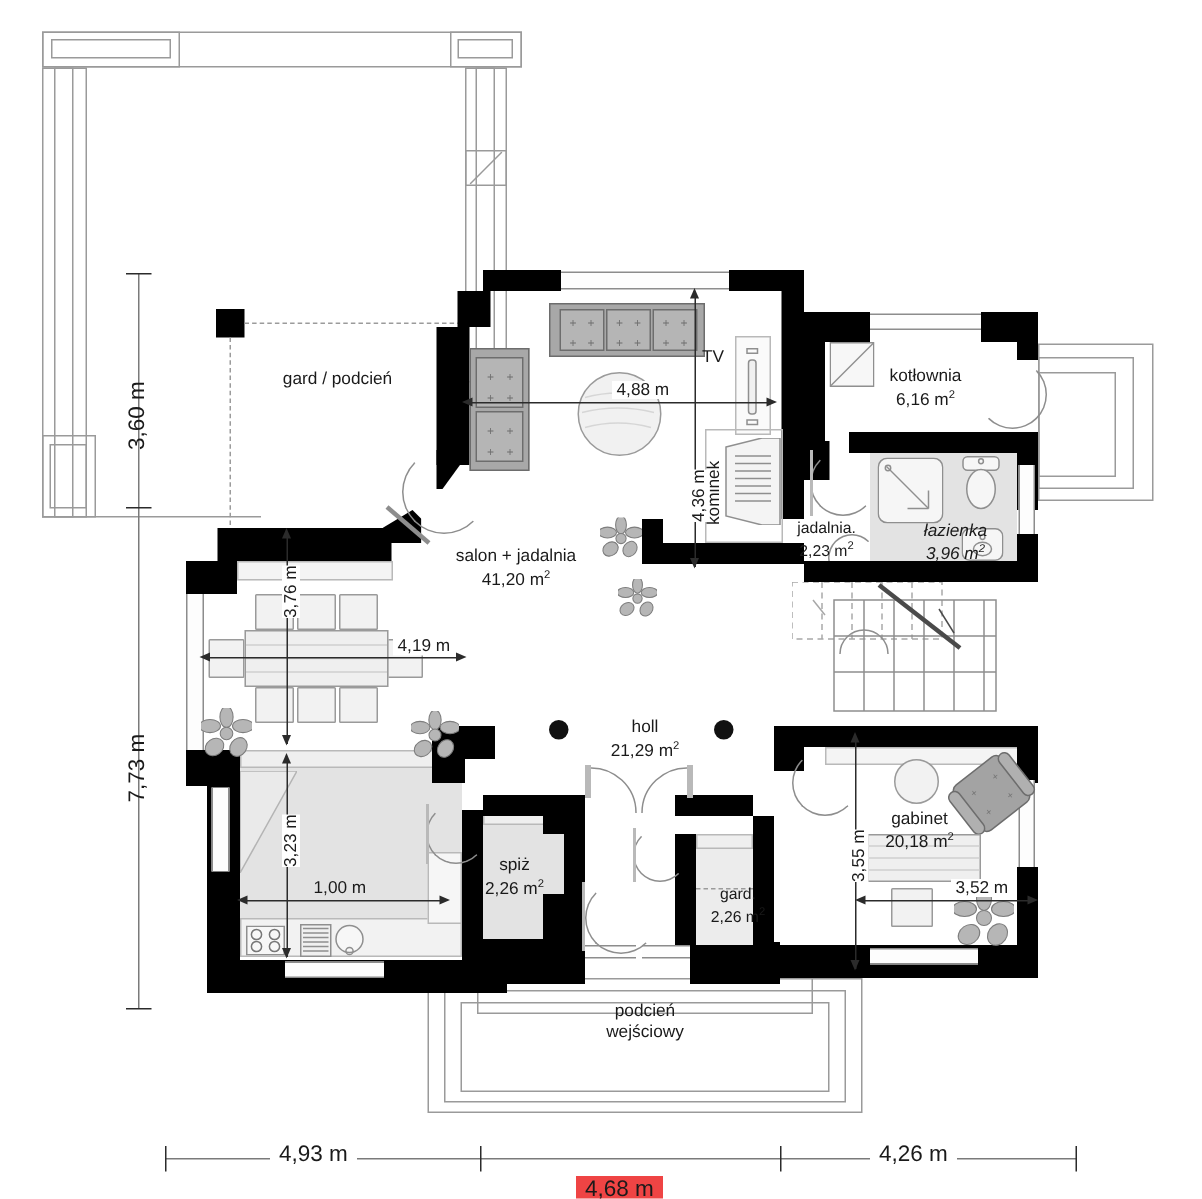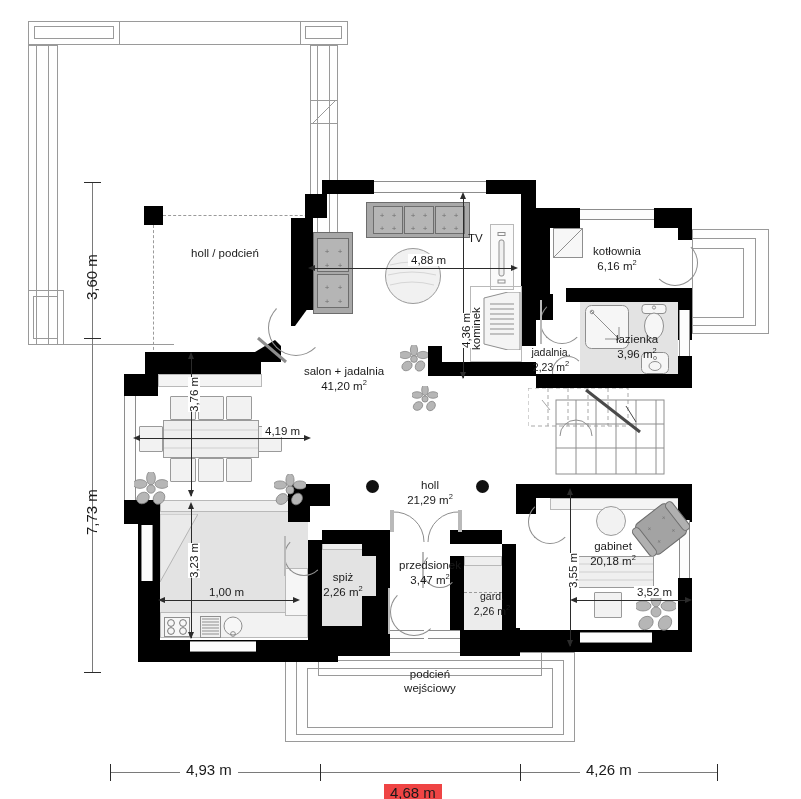--- a/index.html
+++ b/index.html
@@ -495,60 +495,56 @@
   <div class="dot" style="left:476px;top:480px;width:13px;height:13px;"></div>
 
   <div class="door-arc" style="left:268px;top:300px;width:56px;height:56px;"></div>
   <div class="abs" style="left:256px;top:336px;width:34px;height:30px;">
     <svg width="34" height="30">
         <line x1="2" y1="2" x2="30" y2="26" stroke="#8d8d8d" stroke-width="3"></line>
       </svg>
   </div>
 
   <div class="lbl" style="left:165px;top:246px;width:120px;">
-    <span>holl / podcień</span>
+    <span>gard / podcień</span>
   </div>
 
   <div class="lbl" style="left:284px;top:364px;width:120px;">
     <span>salon + jadalnia</span>
     <span class="area"><span>41,20</span>&nbsp;m<sup>2</sup></span>
   </div>
 
   <div class="lbl" style="left:390px;top:446px;width:80px;margin-top:32px;">
     <span>holl</span>
     <span class="area"><span>21,29</span>&nbsp;m<sup>2</sup></span>
   </div>
 
 
   <div class="lbl" style="left:303px;top:570px;width:80px;">
     <span>spiż</span>
     <span class="area"><span>2,26</span>&nbsp;m<sup>2</sup></span>
   </div>
 
-  <div class="lbl" style="left:375px;top:558px;width:110px;">
-    <span>przedsionek</span>
-    <span class="area"><span>3,47</span>&nbsp;m<sup>2</sup></span>
-  </div>
 
   <div class="lbl" style="left:457px;top:590px;width:70px;font-size:10.5px;">
     <span>gard.</span>
     <span class="area"><span>2,26</span>&nbsp;m<sup>2</sup></span>
   </div>
 
   <div class="lbl" style="left:563px;top:539px;width:100px;">
     <span>gabinet</span>
     <span class="area"><span>20,18</span>&nbsp;m<sup>2</sup></span>
   </div>
 
   <div class="lbl" style="left:567px;top:244px;width:100px;">
     <span>kotłownia</span>
     <span class="area"><span>6,16</span>&nbsp;m<sup>2</sup></span>
   </div>
 
-  <div class="lbl" style="left:592px;top:332px;width:90px;">
+  <div class="lbl" style="left:592px;top:347px;width:90px;font-style:italic;">
     <span>łazienka</span>
     <span class="area"><span>3,96</span>&nbsp;m<sup>2</sup></span>
   </div>
 
   <div class="lbl" style="left:513px;top:346px;width:76px;font-size:10.5px;">
     <span>jadalnia.</span>
     <span class="area"><span>2,23</span>&nbsp;m<sup>2</sup></span>
   </div>
 
   <div class="lbl" style="left:385px;top:667px;width:90px;">

